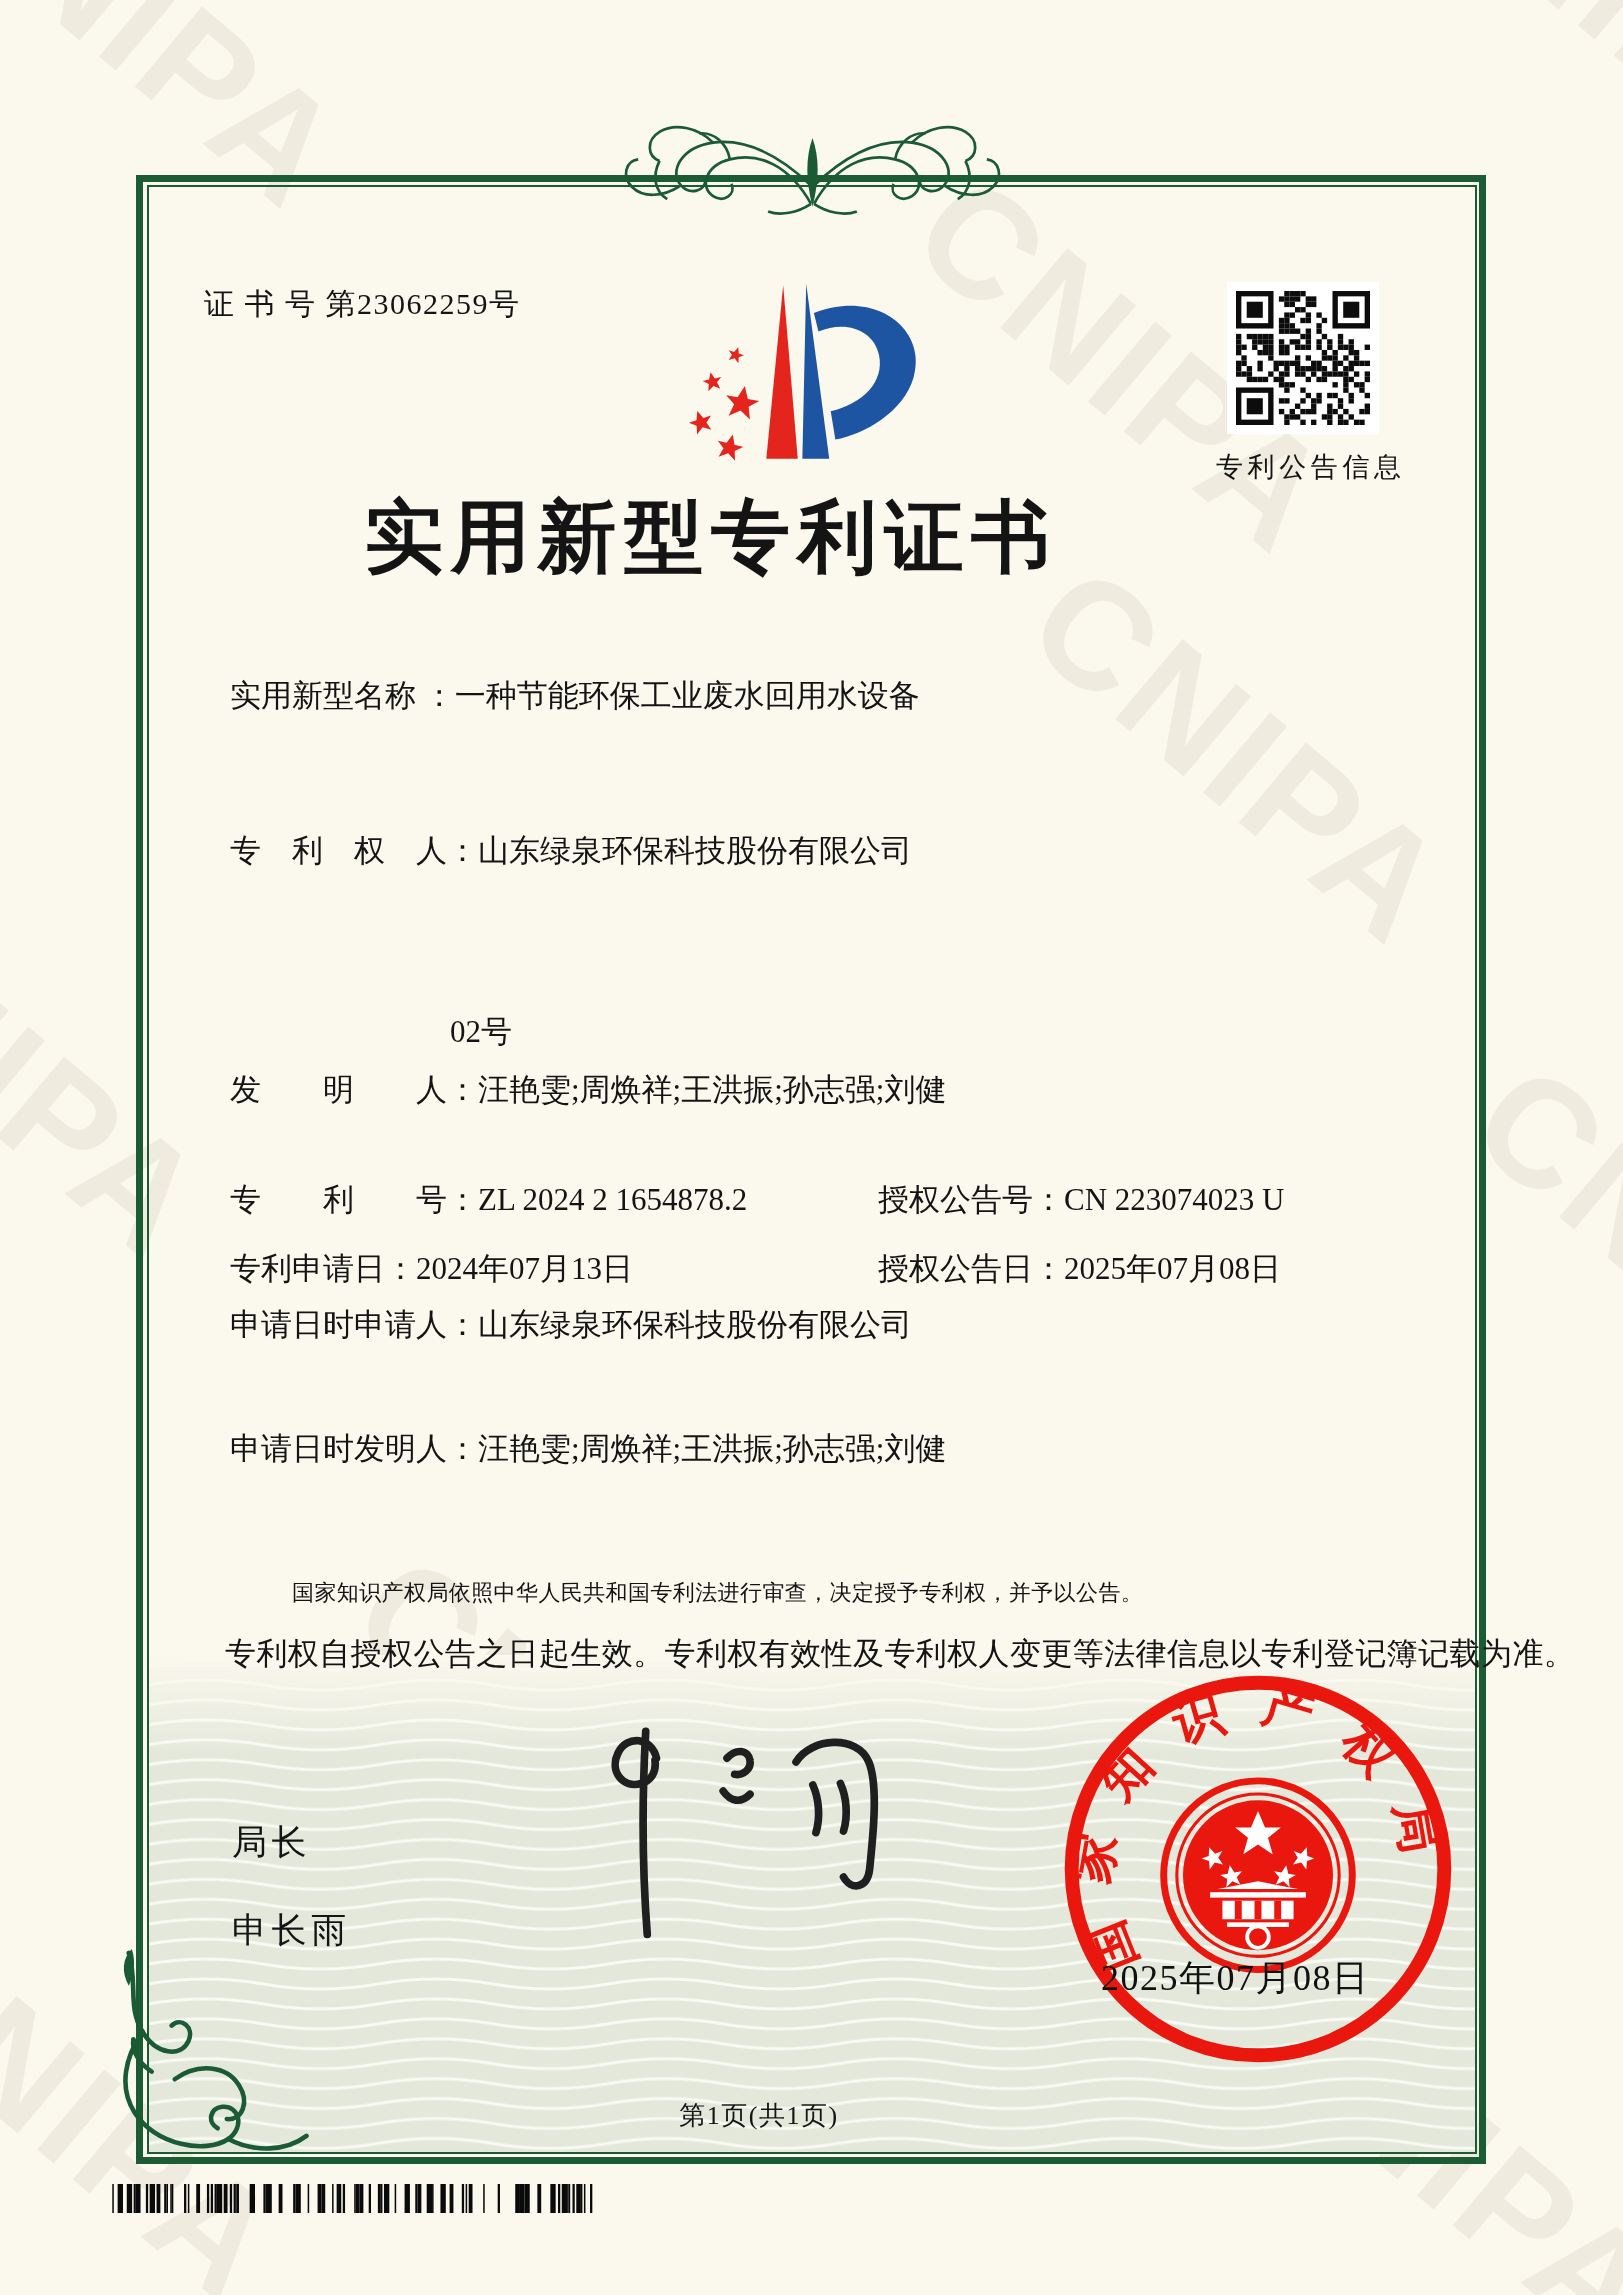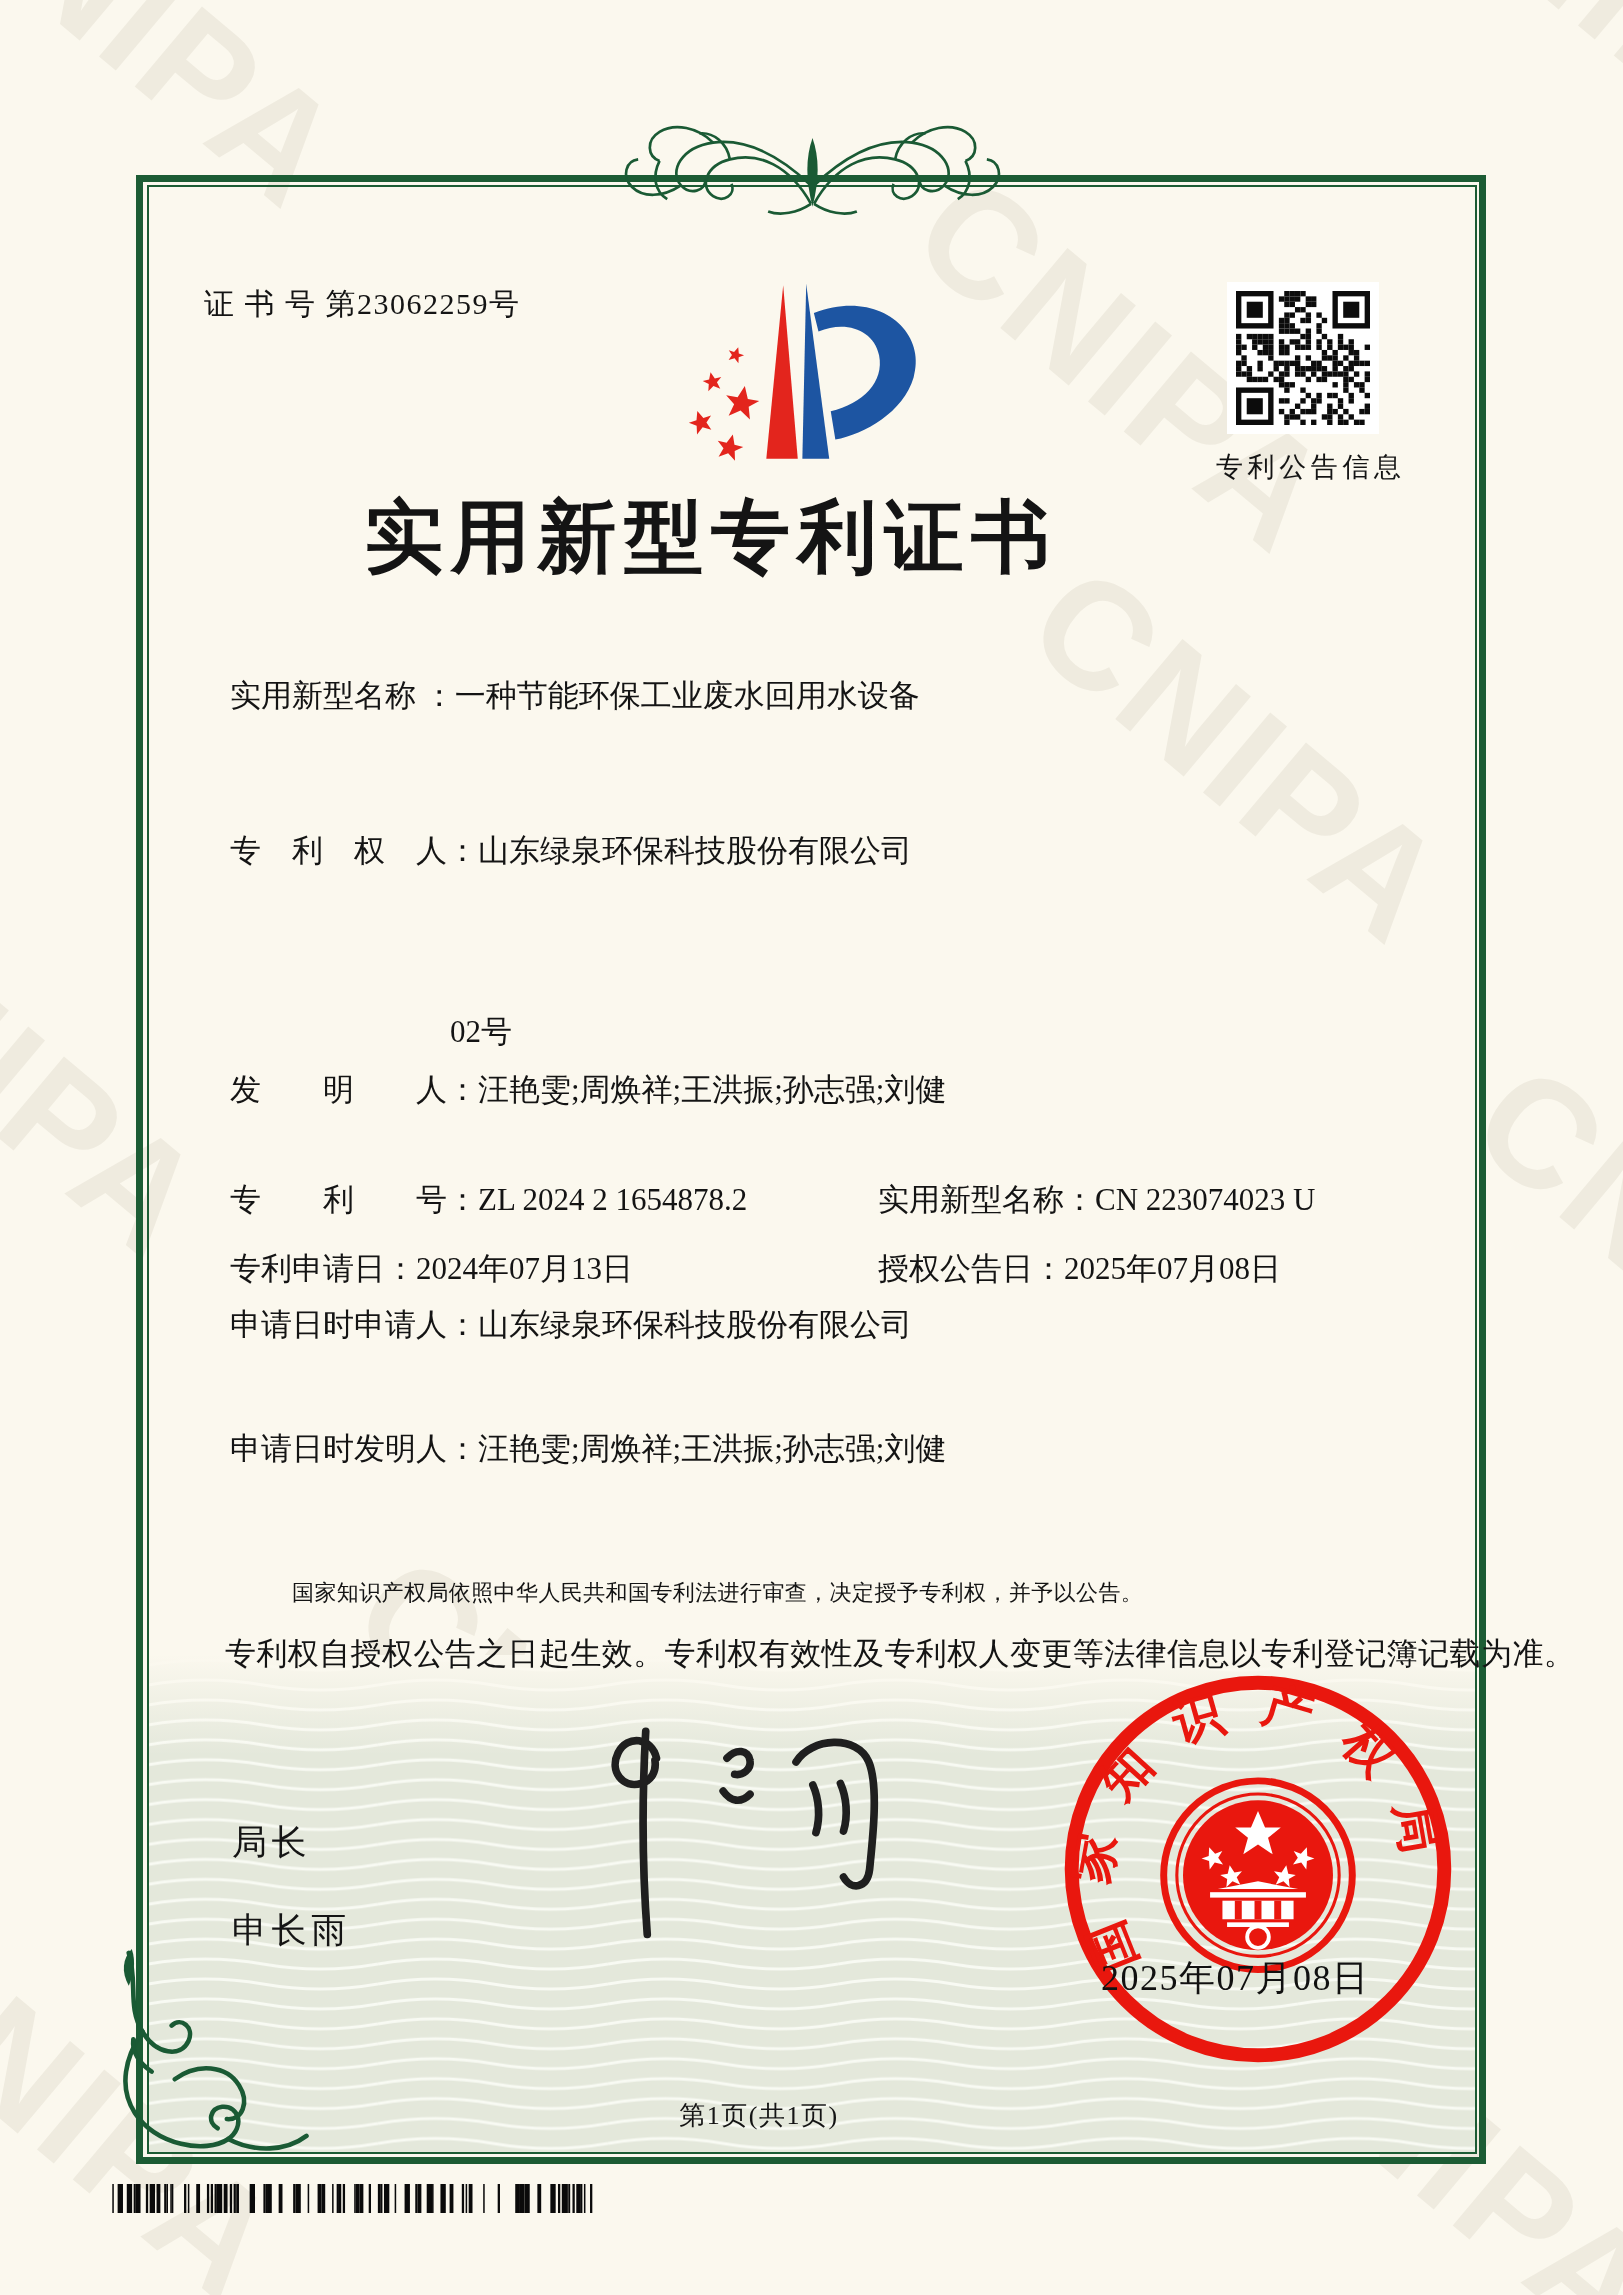--- a/index.html
+++ b/index.html
@@ -358,21 +358,21 @@
 
   <div class="addr-line2">02号</div>
 
   <div class="row" style="top:1069px">
     <span class="lbl">发　　明　　人：</span><span class="val">汪艳雯;周焕祥;王洪振;孙志强;刘健</span>
   </div>
 
   <div class="row" style="top:1179px">
     <span class="lbl">专　　利　　号：</span><span class="val">ZL 2024 2 1654878.2</span>
     <span class="col2">
-      <span class="lbl">实用新型名称：</span><span class="val">CN 223074023 U</span>
+      <span class="lbl">授权公告号：</span><span class="val">CN 223074023 U</span>
     </span>
   </div>
 
   <div class="row" style="top:1248px">
     <span class="lbl">专利申请日：</span><span class="val">2024年07月13日</span>
     <span class="col2">
       <span class="lbl">授权公告日：</span><span class="val">2025年07月08日</span>
     </span>
   </div>
 

